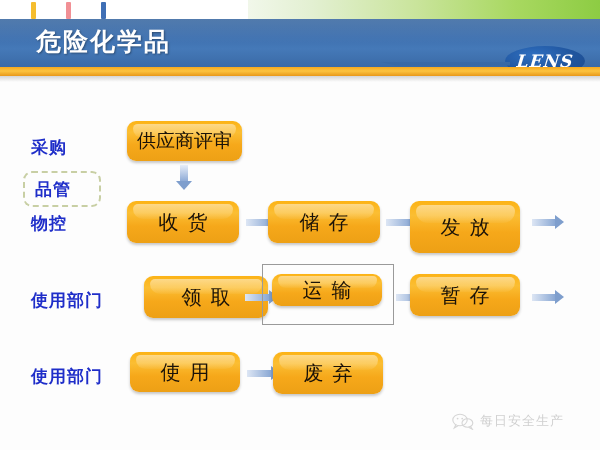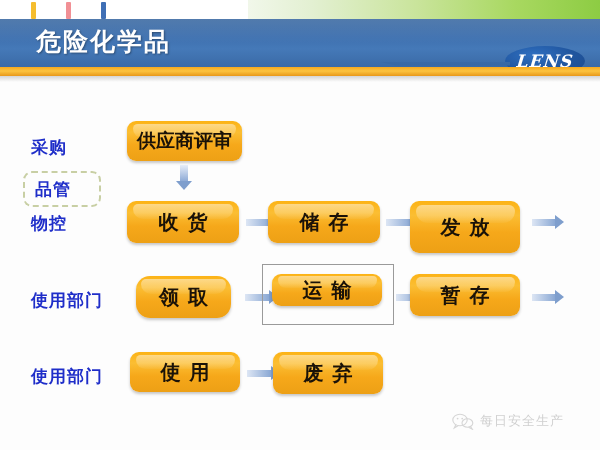--- a/index.html
+++ b/index.html
@@ -51,21 +51,21 @@
 
   .rowlabel{position:absolute;font-size:17px;font-weight:bold;color:#1f2ec9;
     letter-spacing:1px;white-space:nowrap;}
 
   .dashbox{position:absolute;border:2px dashed #c8cfa4;border-radius:9px;background:transparent;}
 
   .node{position:absolute;border-radius:9px;
     background:linear-gradient(to bottom,#fcb316 0%,#fbbe33 28%,#f6a81a 60%,#eda015 100%);
     box-shadow:0 2px 3px rgba(0,0,0,.22);
     display:flex;align-items:center;justify-content:center;
-    color:#1a1208;font-weight:bold;white-space:nowrap;text-align:center;}
+    color:#1a1208;font-weight:normal;white-space:nowrap;text-align:center;}
   .node::after{content:"";position:absolute;left:5%;top:7%;width:90%;height:36%;
     border-radius:7px 7px 14px 14px;
     background:linear-gradient(to bottom,rgba(255,255,255,.48),rgba(255,255,255,.04));
     pointer-events:none;}
   .node .lbl{position:relative;z-index:2;}
   .sp{letter-spacing:9px;text-indent:9px;}
 
   .outline{position:absolute;border:1px solid #9a9a9a;background:transparent;}
 
   
@@ -147,21 +147,21 @@
         <div class="head"></div>
     </div>
     <div class="node sp" style="left:410px;top:119px;width:110px;height:52px;font-size:20px;">
       <span class="lbl">发放</span>
     </div>
     <div class="arrow-r" style="left:532px;top:133px;width:32px;">
       <div class="shaft"></div>
         <div class="head"></div>
     </div>
 
-    <div class="node sp" style="left:136px;top:194px;width:95px;height:42px;font-size:20px;border-radius:14px;">
+    <div class="node sp" style="left:144px;top:194px;width:124px;height:42px;font-size:20px;">
       <span class="lbl">领取</span>
     </div>
     <div class="arrow-r" style="left:245px;top:208px;width:33px;">
       <div class="shaft"></div>
         <div class="head"></div>
     </div>
     <div class="outline" style="left:262px;top:182px;width:130px;height:59px;"></div>
     <div class="node sp" style="left:272px;top:192px;width:110px;height:32px;font-size:20px;">
       <span class="lbl">运输</span>
     </div>

